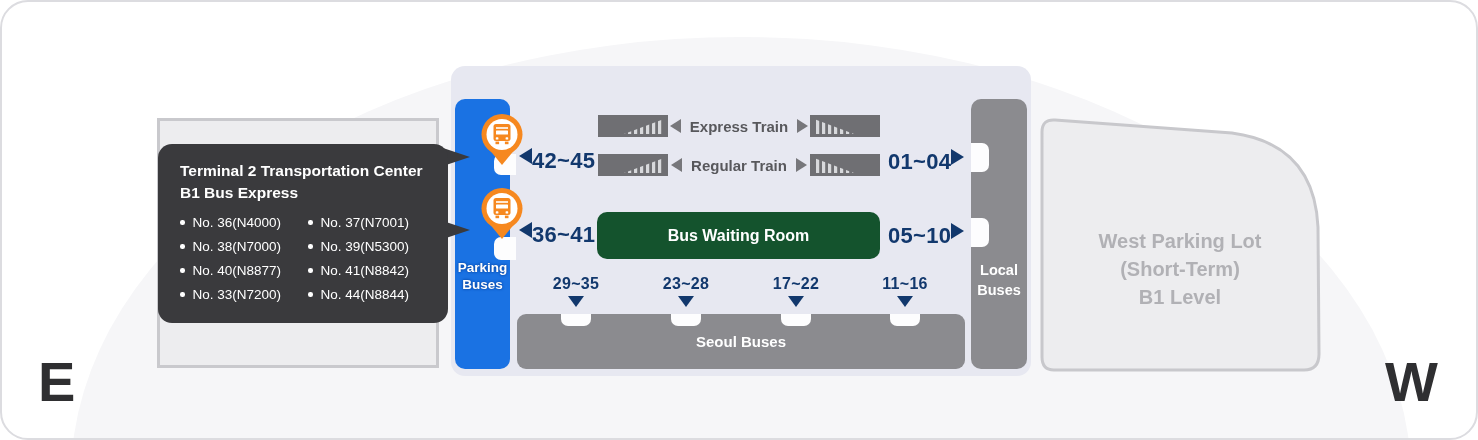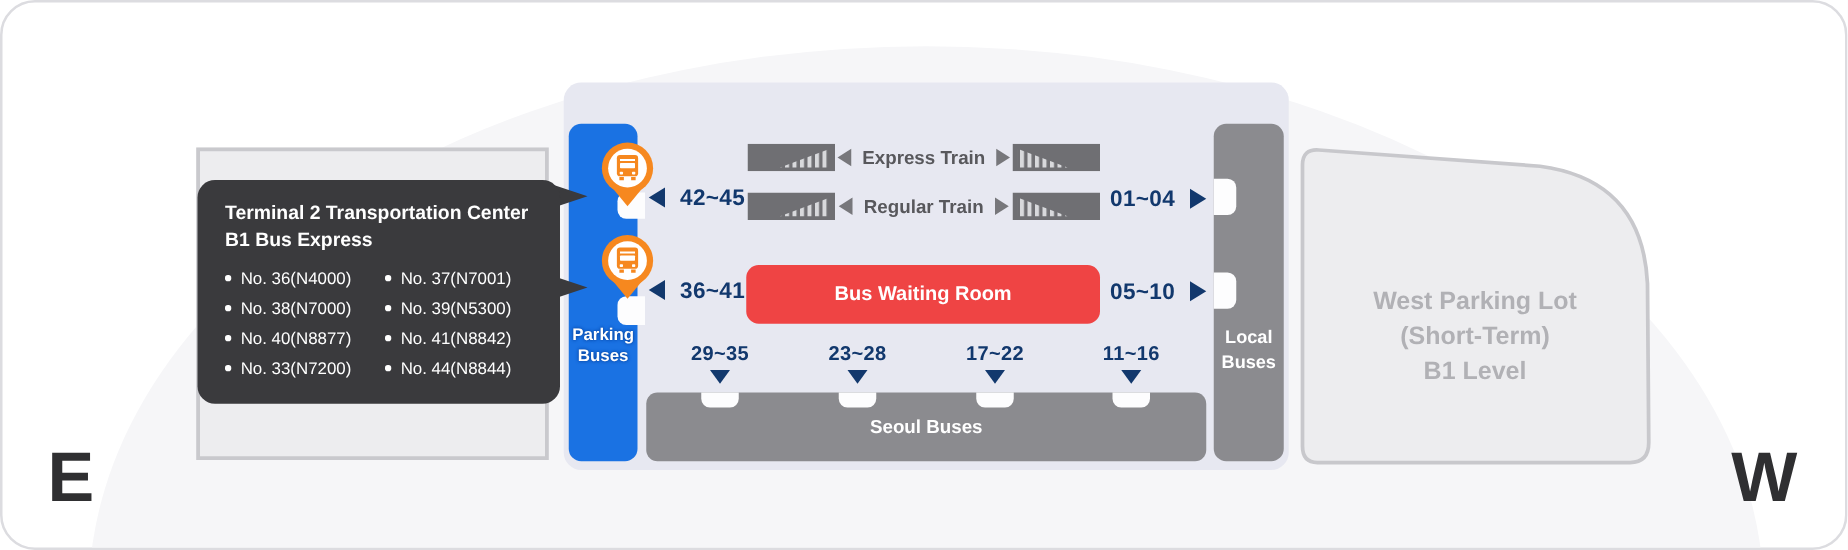--- a/index.html
+++ b/index.html
@@ -24,25 +24,25 @@
 
   .gray-bar{ background:#8b8b8f; }
   .seoul-bar{ left:515px; top:312px; width:448px; height:55px; border-radius:9px; }
   .seoul-label{ left:515px; top:331px; width:448px; text-align:center; color:#fff; font-size:15px; font-weight:700; }
   .seoul-notch{ width:30px; height:12px; top:312px; border-radius:0 0 7px 7px; }
   .local-bar{ left:969px; top:97px; width:56px; height:270px; border-radius:10px; }
   .local-notch{ left:969px; width:18px; height:29px; border-radius:0 7px 7px 0; }
   .local-label{ left:969px; top:258px; width:56px; text-align:center; color:#fff;
        font-size:14.5px; font-weight:700; line-height:20px; }
 
-  .waiting-room{ left:595px; top:210px; width:283px; height:47px; background:#ef4444; border-radius:10px;
+  .waiting-room{ left:595px; top:210px; width:283px; height:47px; background:#14532d; border-radius:10px;
        display:flex; align-items:center; justify-content:center; color:#fff; font-size:16px; font-weight:700; }
 
   .navy{ color:#12386d; }
-  .gate{ display:flex; align-items:center; gap:12px; height:20px; font-size:18px; font-weight:700; letter-spacing:.3px; }
+  .gate{ display:flex; gap:0; height:20px; font-size:22px; font-weight:700; letter-spacing:.3px; }
   .tri{ width:0; height:0; display:inline-block; }
   .tri-left-navy{ border-top:8px solid transparent; border-bottom:8px solid transparent; border-right:13px solid #12386d; }
   .tri-right-navy{ border-top:8px solid transparent; border-bottom:8px solid transparent; border-left:13px solid #12386d; }
   .tri-down-navy{ border-left:8px solid transparent; border-right:8px solid transparent; border-top:11px solid #12386d; }
   .tri-left-gray{ border-top:7px solid transparent; border-bottom:7px solid transparent; border-right:11px solid #77777b; }
   .tri-right-gray{ border-top:7px solid transparent; border-bottom:7px solid transparent; border-left:11px solid #77777b; }
 
   .train-row{ width:142px; height:22px; display:flex; align-items:center; justify-content:center; gap:9px;
        color:#58585c; font-size:15px; font-weight:600; white-space:nowrap; }
 

